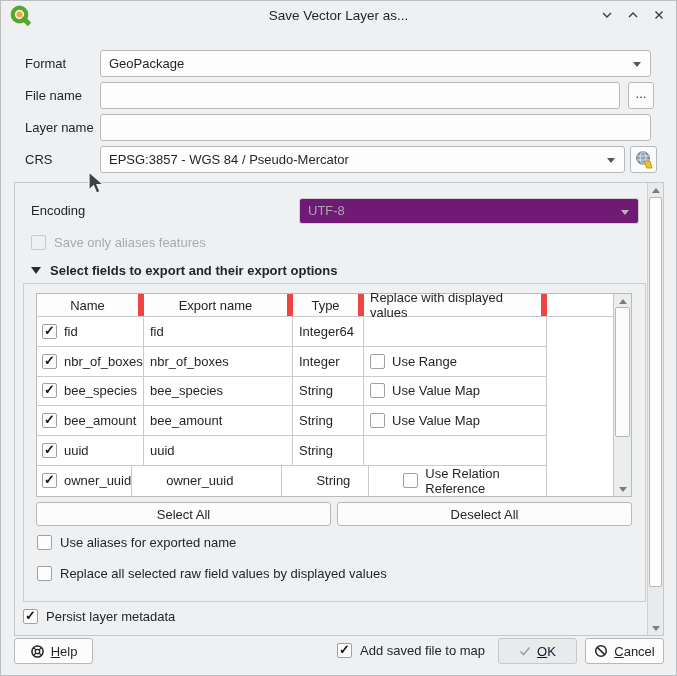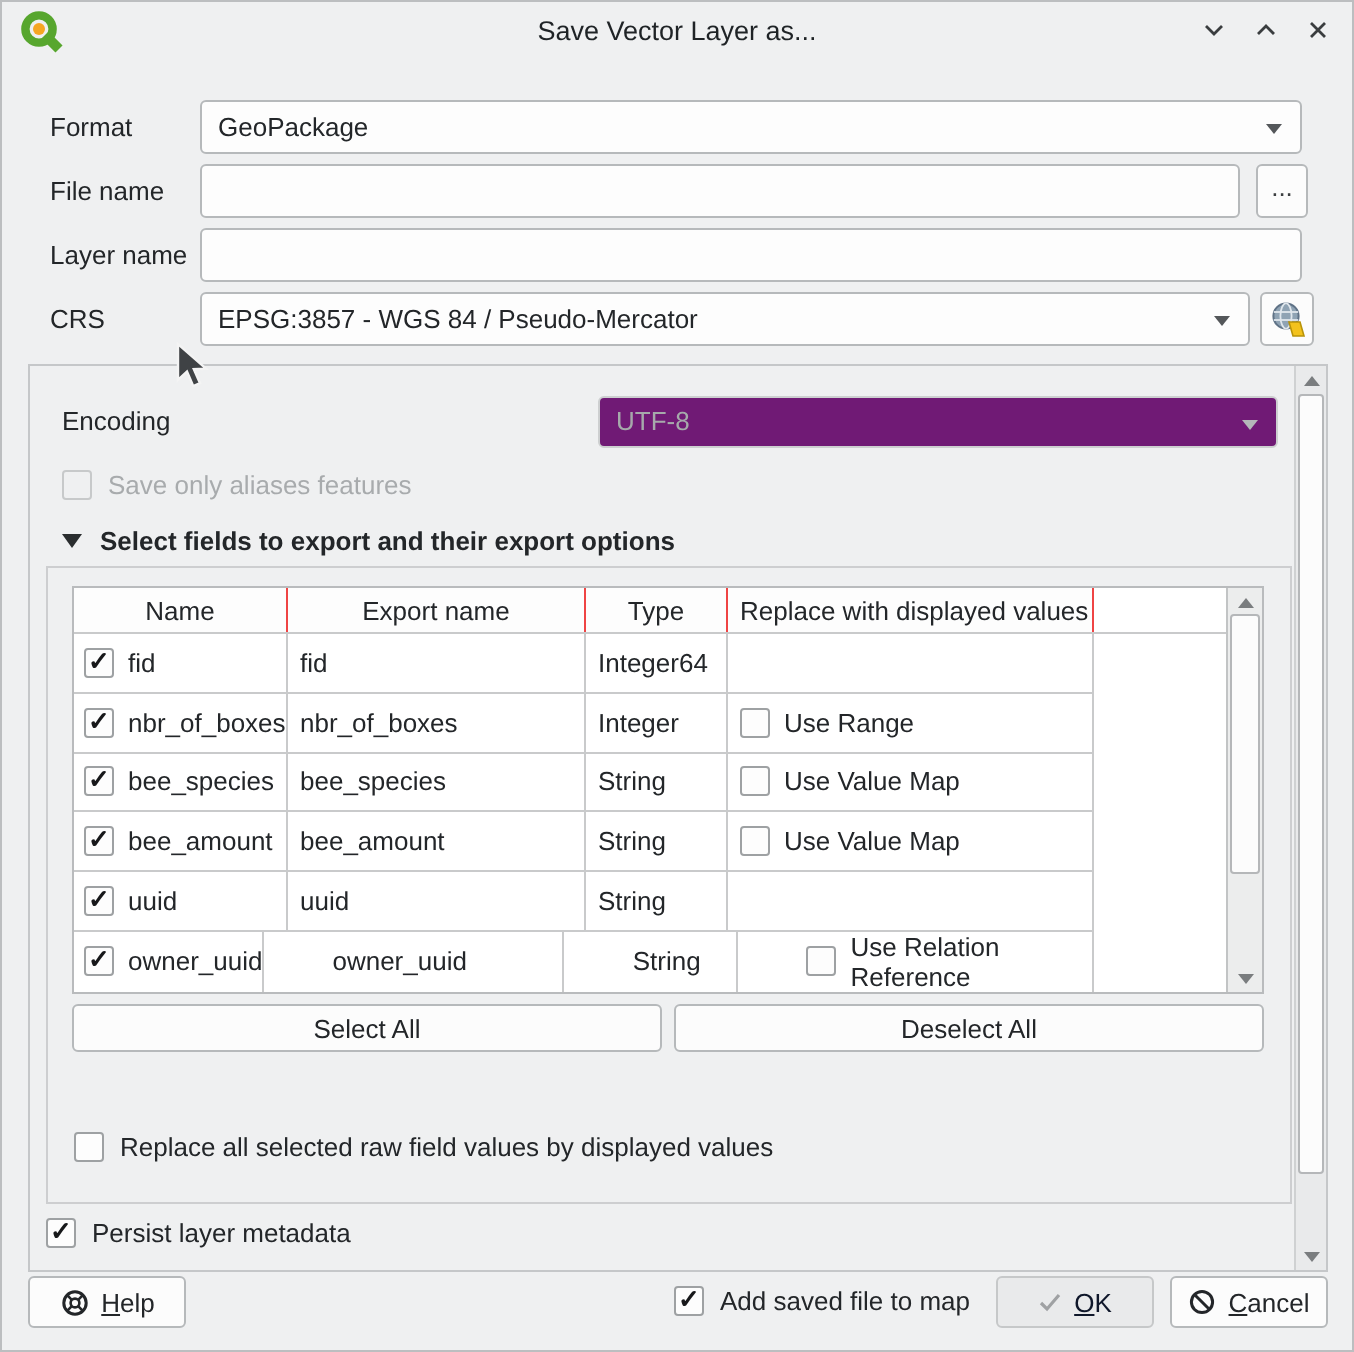--- a/index.html
+++ b/index.html
@@ -82,21 +82,21 @@
     border:1px solid #cdced0; box-sizing:border-box;
   }
 
   
   .table-frame {
     position:absolute; left:12px; top:9px; width:596px; height:204px;
     border:1px solid #b9bbbd; background:#fff; box-sizing:border-box; display:flex;
   }
   .cols { width:510px; display:flex; flex-direction:column; }
   .t-head { display:flex; height:23px; background:#fdfdfd; border-bottom:1px solid #c9cacb; box-sizing:border-box; }
-  .t-head > div { display:flex; align-items:center; justify-content:center; box-sizing:border-box; border-right:1px solid #ef4444; }
+  .t-head > div { display:flex; align-items:center; justify-content:center; box-sizing:border-box; border-right:6px solid #ef4444; }
   .t-body { flex:1; display:flex; flex-direction:column; }
   .t-row { flex:1; display:flex; border-bottom:1px solid #c9cacb; box-sizing:border-box; }
   .t-row:last-child { border-bottom:none;gap:28px; }
   .t-row > div { display:flex; align-items:center; box-sizing:border-box; border-right:1px solid #c9cacb; }
   .c1 { width:107px; padding-left:5px; gap:7px; }
   .c2 { width:149px; padding-left:6px; }
   .c3 { width:71px; padding-left:6px; }
   .c4 { width:183px; padding-left:6px; gap:7px; }
   .t-head .c4 { justify-content:flex-start; }
   .void { flex:1; background:#fff; display:flex; flex-direction:column; }
@@ -304,20 +304,24 @@
       </div>
     </div>
 
     <button class="btn selall">
       <span>Select All</span>
     </button>
     <button class="btn desall">
       <span>Deselect All</span>
     </button>
 
+    <div class="chkrow aliases">
+      <span class="cb"></span>
+      <span>Use aliases for exported name</span>
+    </div>
     <div class="chkrow replall">
       <span class="cb"></span>
       <span>Replace all selected raw field values by displayed values</span>
     </div>
   </div>
 
   <div class="chkrow persist">
     <span class="cb checked"></span>
     <span>Persist layer metadata</span>
   </div>

